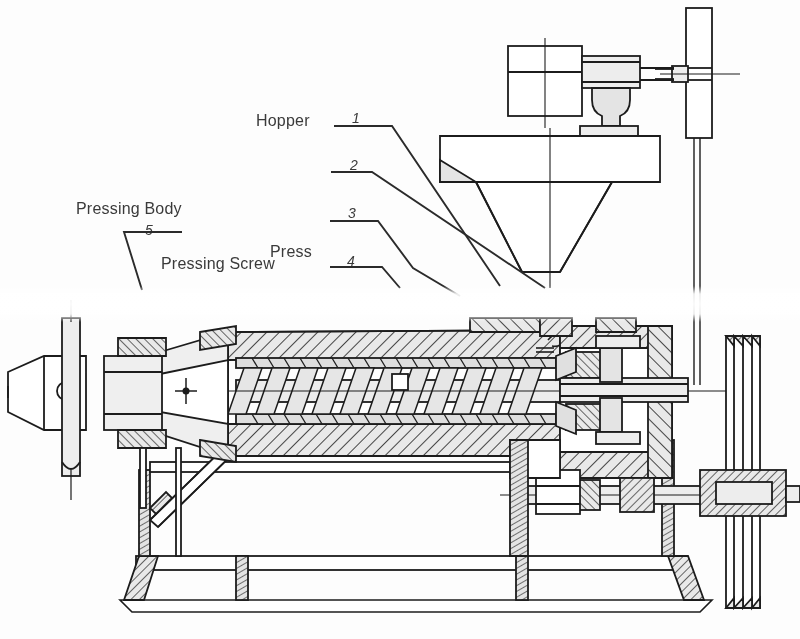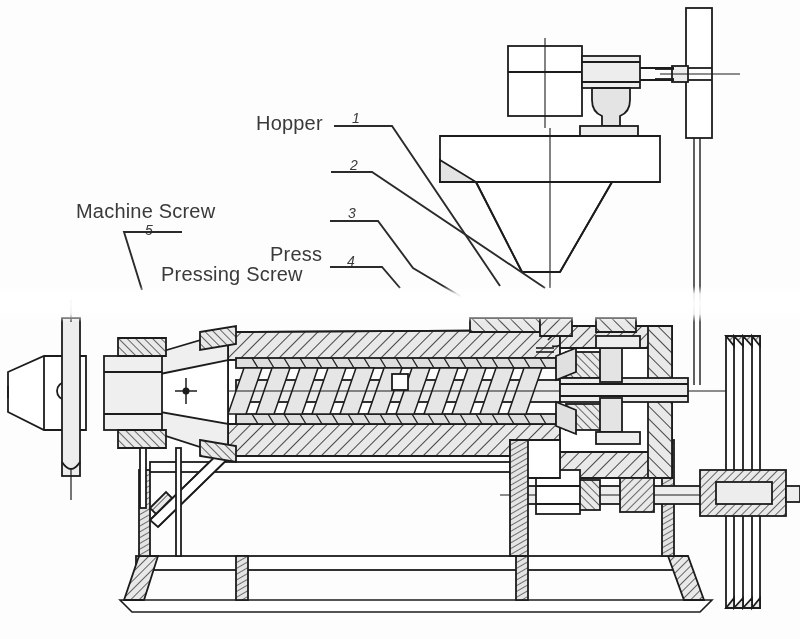--- a/index.html
+++ b/index.html
@@ -10,21 +10,21 @@
   }
   #stage{position:relative;width:800px;height:639px;background:#fdfdfd;}
   #stage svg{position:absolute;left:0;top:0;}
   .lbl{
     position:absolute;
     color:#3a3a3a;
     font-family:"Liberation Sans", sans-serif;
     white-space:nowrap;
     letter-spacing:0.2px;
   }
-  .lbl-main{font-size:20px;}
+  .lbl-main{font-size:16px;}
   .lbl-num{font-size:14px;font-style:italic;color:#3a3a3a;}
   #watermark{
     position:absolute;
     left:264px;top:288px;
     font-size:30px;
     color:rgba(120,120,128,0.55);
     font-family:"Liberation Sans", sans-serif;
     letter-spacing:0px;
     white-space:nowrap;
     pointer-events:none;
@@ -350,23 +350,23 @@
   </g>
 </svg>
 
 <div id="wmband"></div>
 
 <div class="lbl lbl-main" style="left:256px;top:112px;">Hopper</div>
 <div class="lbl lbl-num" style="left:352px;top:110px;">1</div>
 
 <div class="lbl lbl-num" style="left:350px;top:157px;">2</div>
 
-<div class="lbl lbl-main" style="left:76px;top:200px;">Machine Screw</div>
+<div class="lbl lbl-main" style="left:76px;top:200px;">Pressing Body</div>
 <div class="lbl lbl-num" style="left:145px;top:222px;">5</div>
 
 <div class="lbl lbl-main" style="left:270px;top:209px;margin-top:34px;">Press</div>
 <div class="lbl lbl-num" style="left:348px;top:205px;">3</div>
 
-<div class="lbl lbl-main" style="left:161px;top:255px;margin-top:8px;">Pressing Screw</div>
+<div class="lbl lbl-main" style="left:161px;top:255px;">Pressing Screw</div>
 <div class="lbl lbl-num" style="left:347px;top:253px;">4</div>
 
 
 </div>
 
 </body></html>

